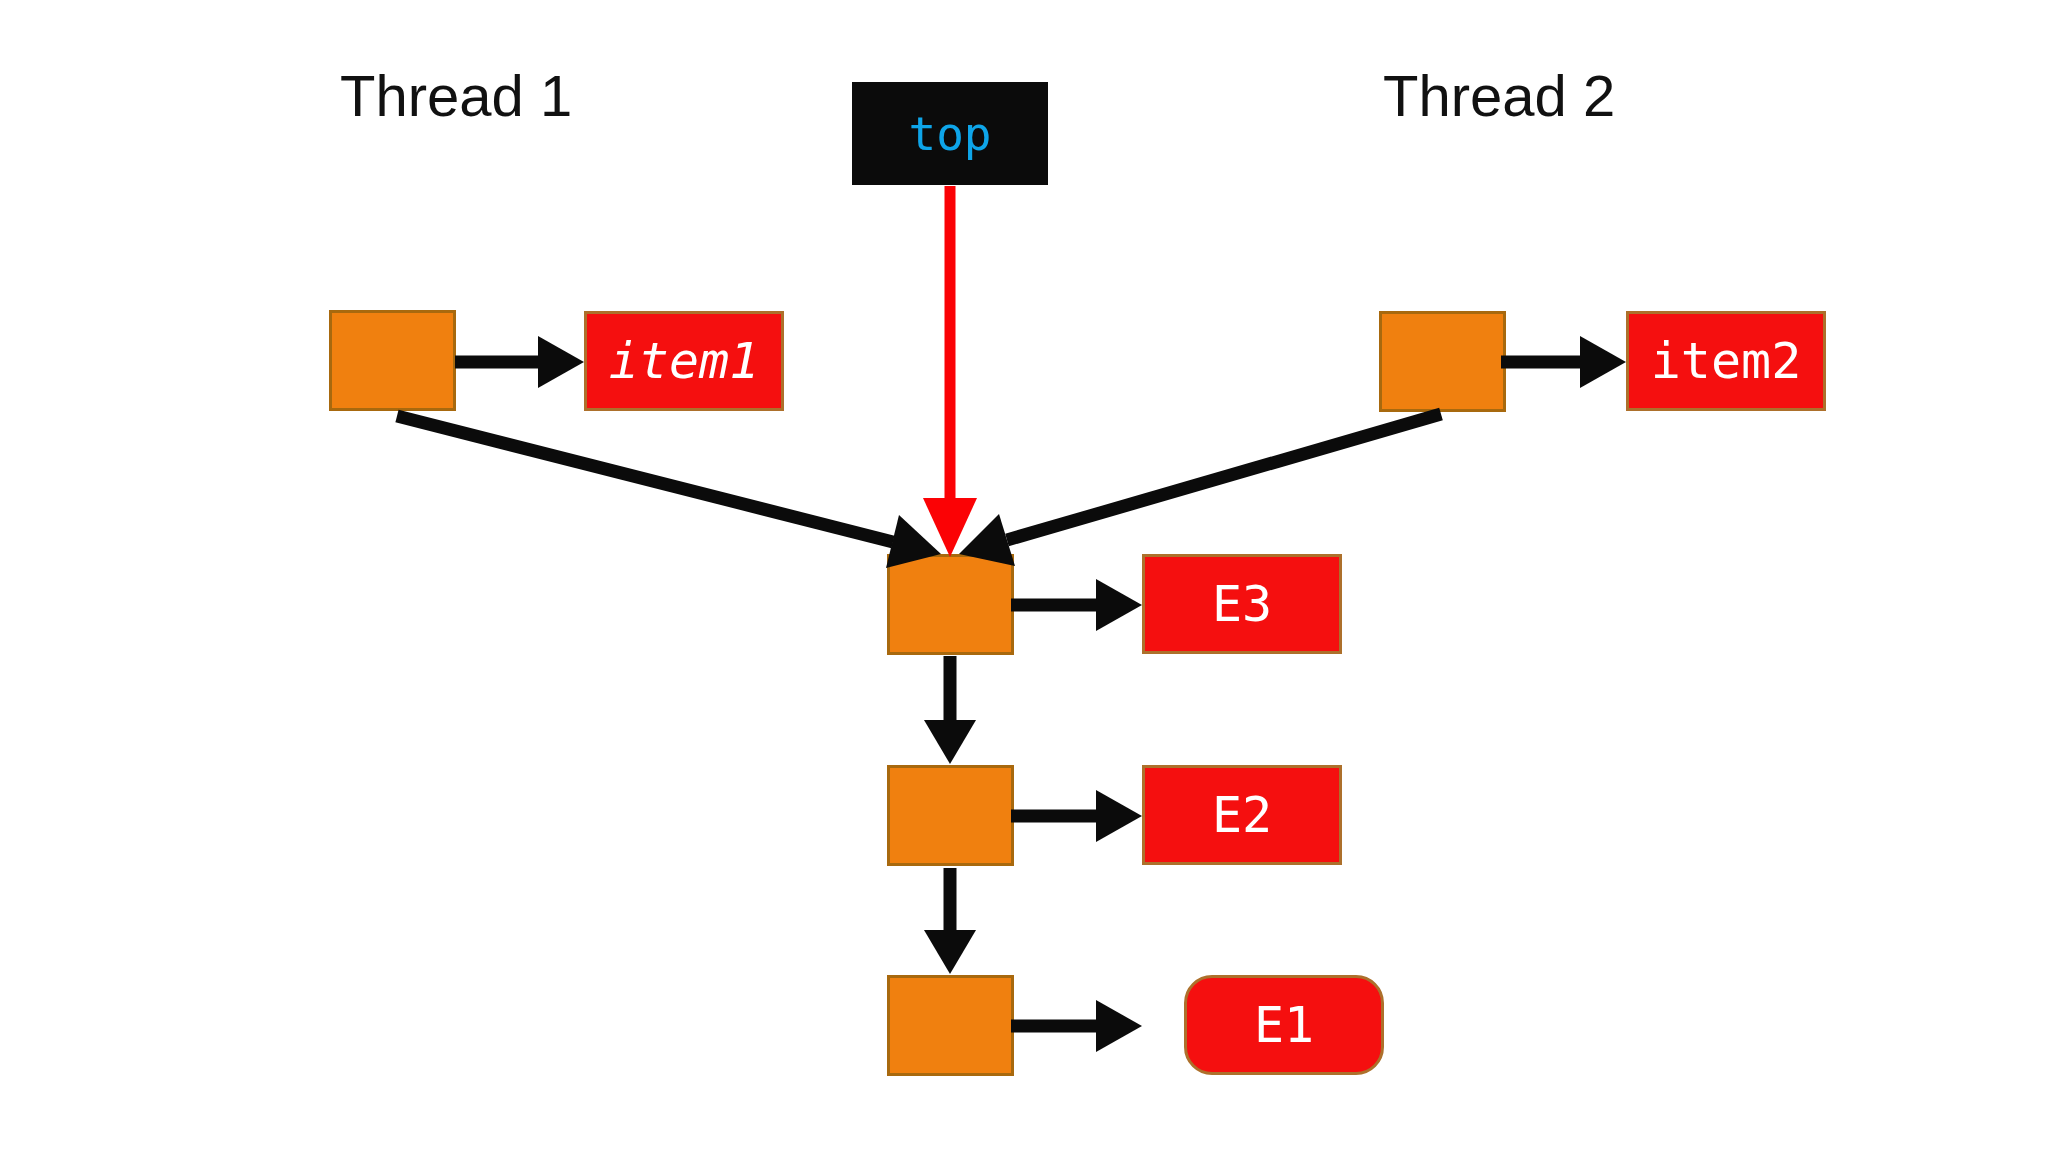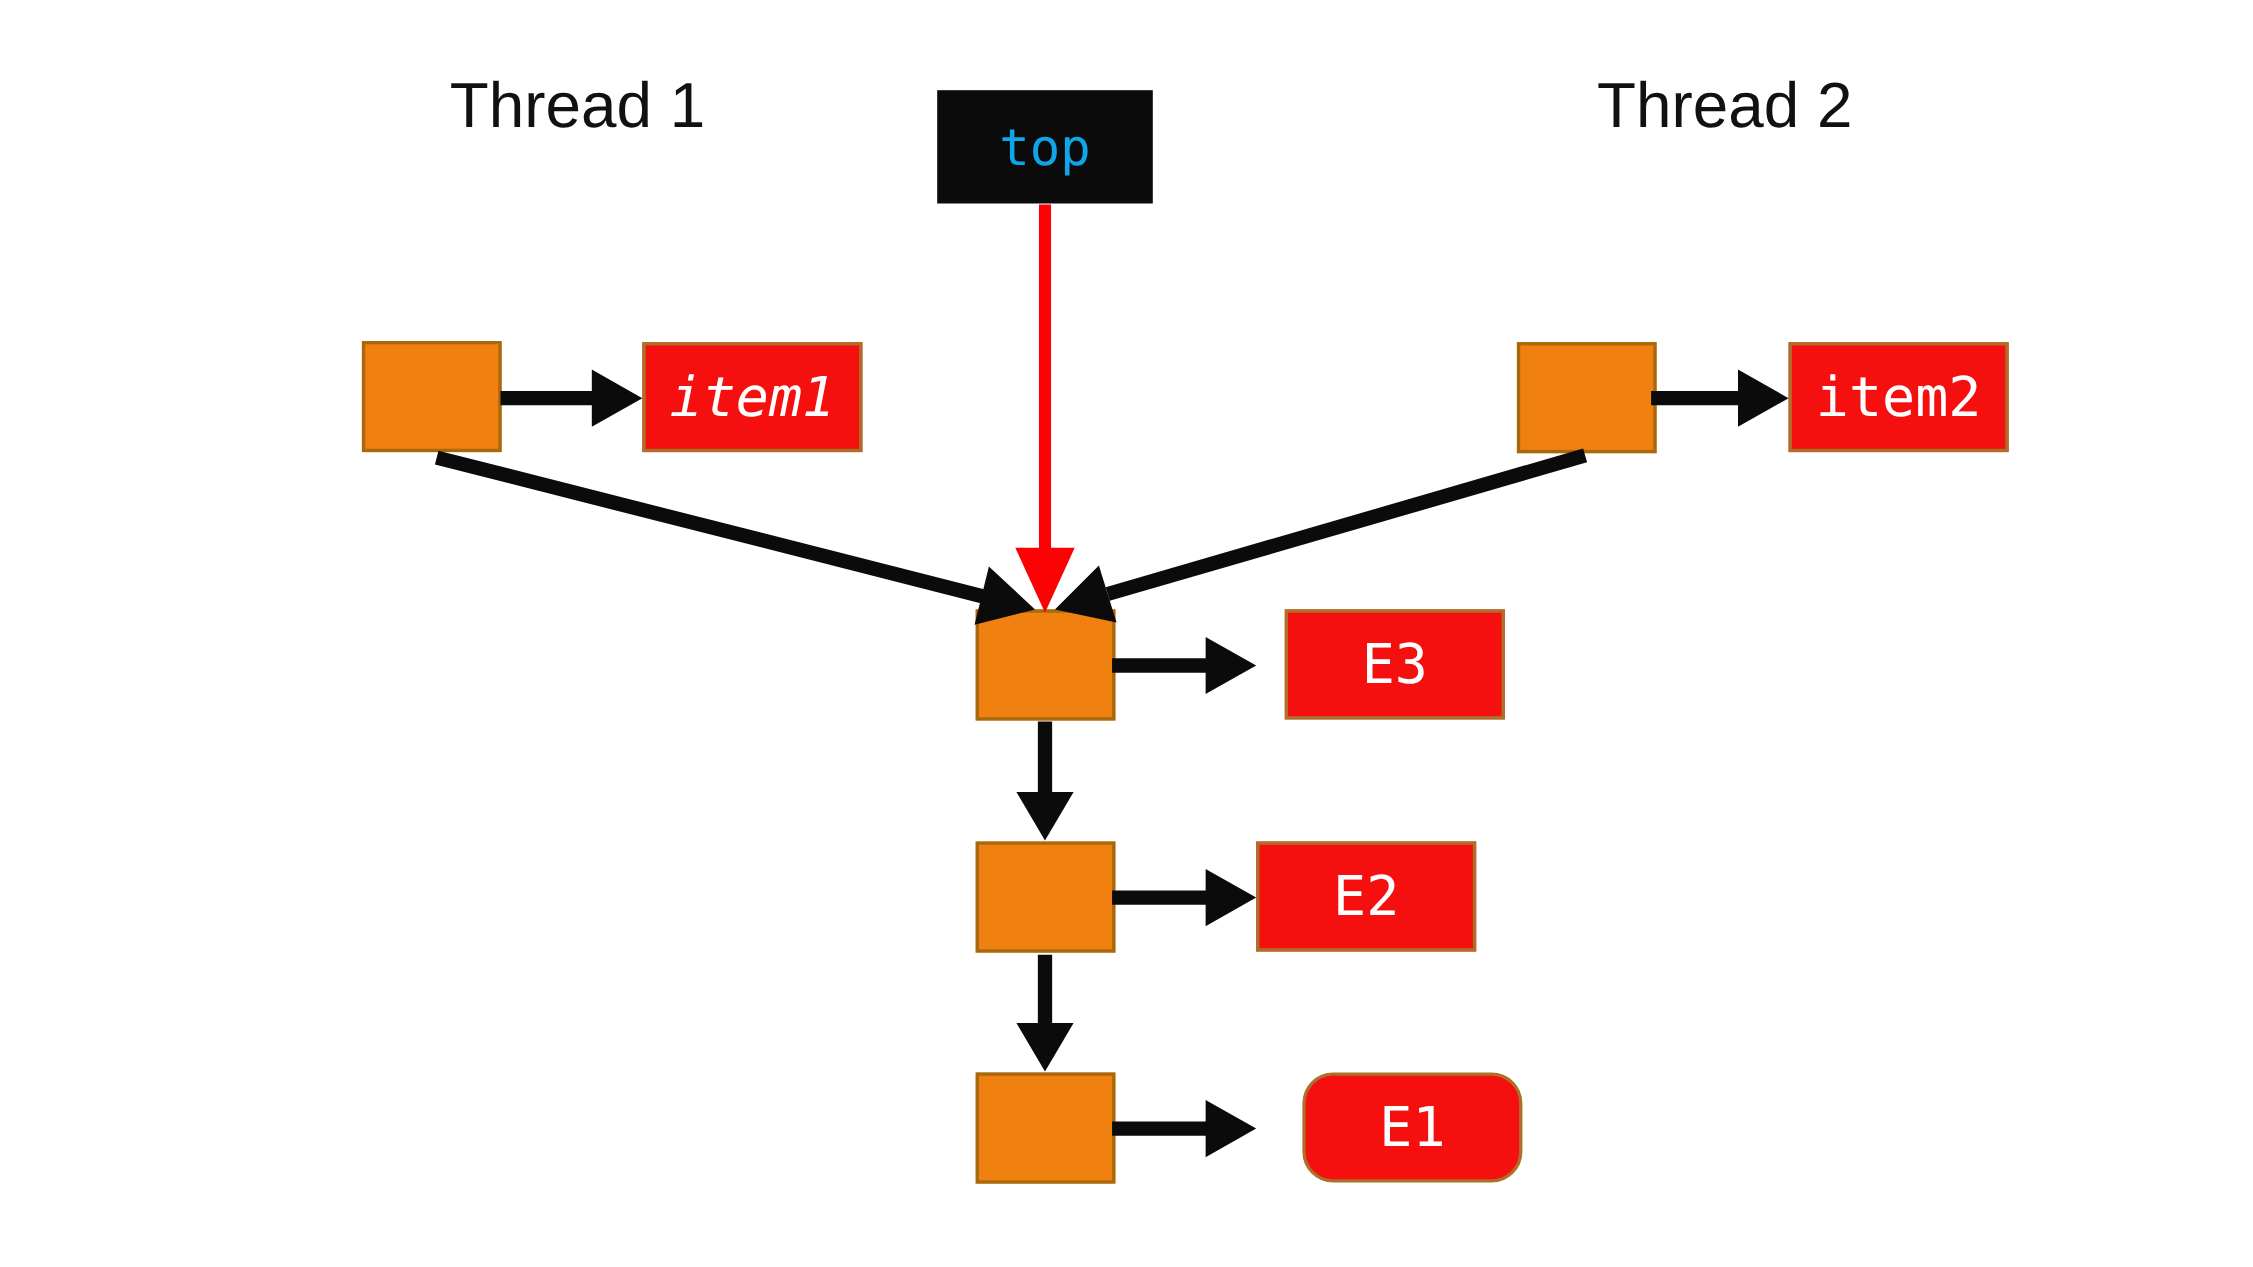--- a/index.html
+++ b/index.html
@@ -19,21 +19,20 @@
   .canvas{
     position:relative;
     width:2048px;height:1152px;
     background:var(--background);
     overflow:hidden;
     font-family:"Liberation Sans",sans-serif;
   }
   .thread-label{
     position:absolute;
     width:370px;
-    text-align:center;
     font-size:58px;
     color:var(--label-text);
     letter-spacing:0px;
     font-family:"Liberation Sans",sans-serif;
   }
   .thread-label.t1{left:340px;top:62px;}
   .thread-label.t2{left:1383px;top:62px;}
   .top-box{
     position:absolute;
     left:852px;top:82px;width:196px;height:103px;
@@ -62,21 +61,21 @@
     background:var(--cell-fill);
     border:3px solid var(--cell-border);
     box-sizing:border-box;
     color:var(--cell-text);
     font-family:"DejaVu Sans Mono",monospace;
     font-size:50px;
     display:flex;align-items:center;justify-content:center;
   }
   .cell.item1{left:584px;top:311px;font-style:italic;}
   .cell.item2{left:1626px;top:311px;}
-  .cell.e3{left:1142px;top:554px;margin-left:26px;}
+  .cell.e3{left:1142px;top:554px;}
   .cell.e2{left:1142px;top:765px;}
   .cell.e1{left:1184px;top:975px;border-radius:28px;}
   svg.arrows{
     position:absolute;left:0;top:0;width:2048px;height:1152px;
     pointer-events:none;
     z-index:5;
   }
   svg.arrows .shaft{stroke:var(--arrow-black);stroke-width:13;}
   svg.arrows .head{fill:var(--arrow-black);}
   svg.arrows .red-shaft{stroke:var(--arrow-red);stroke-width:11;}

